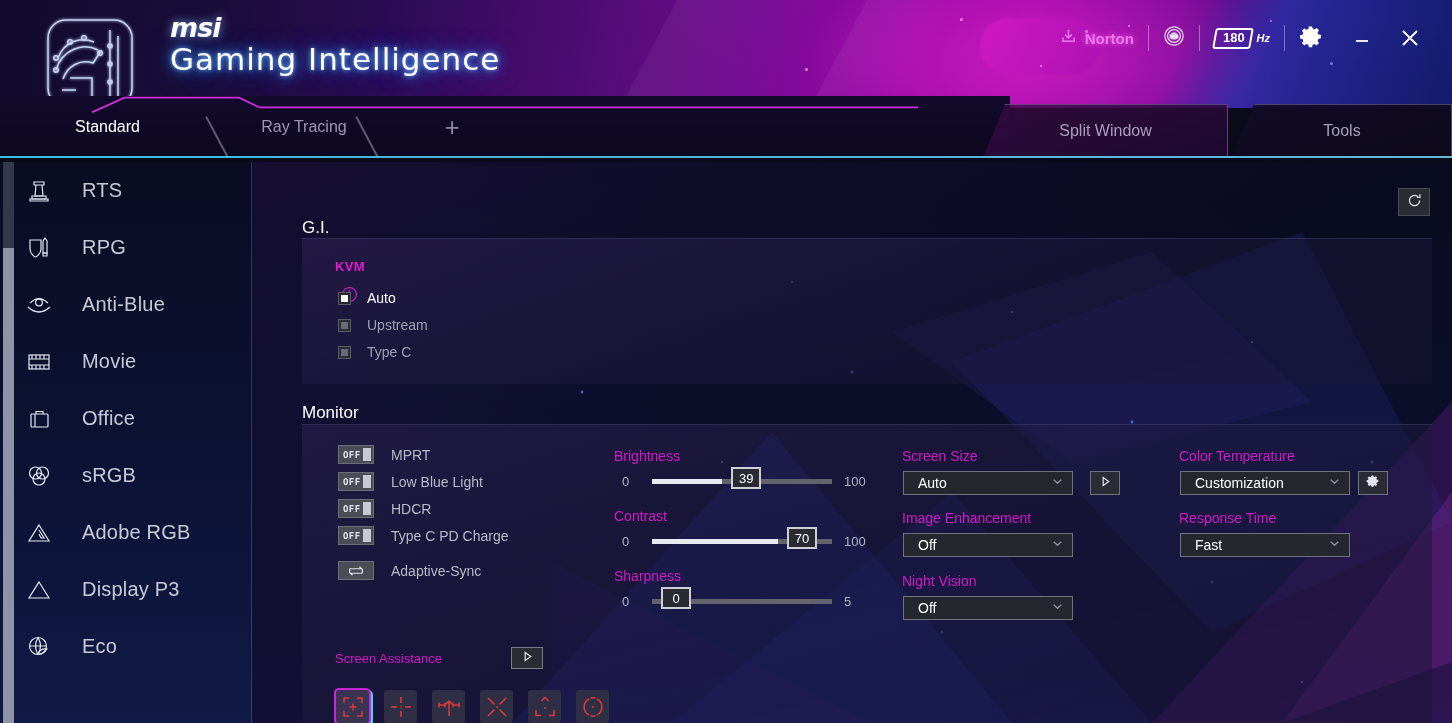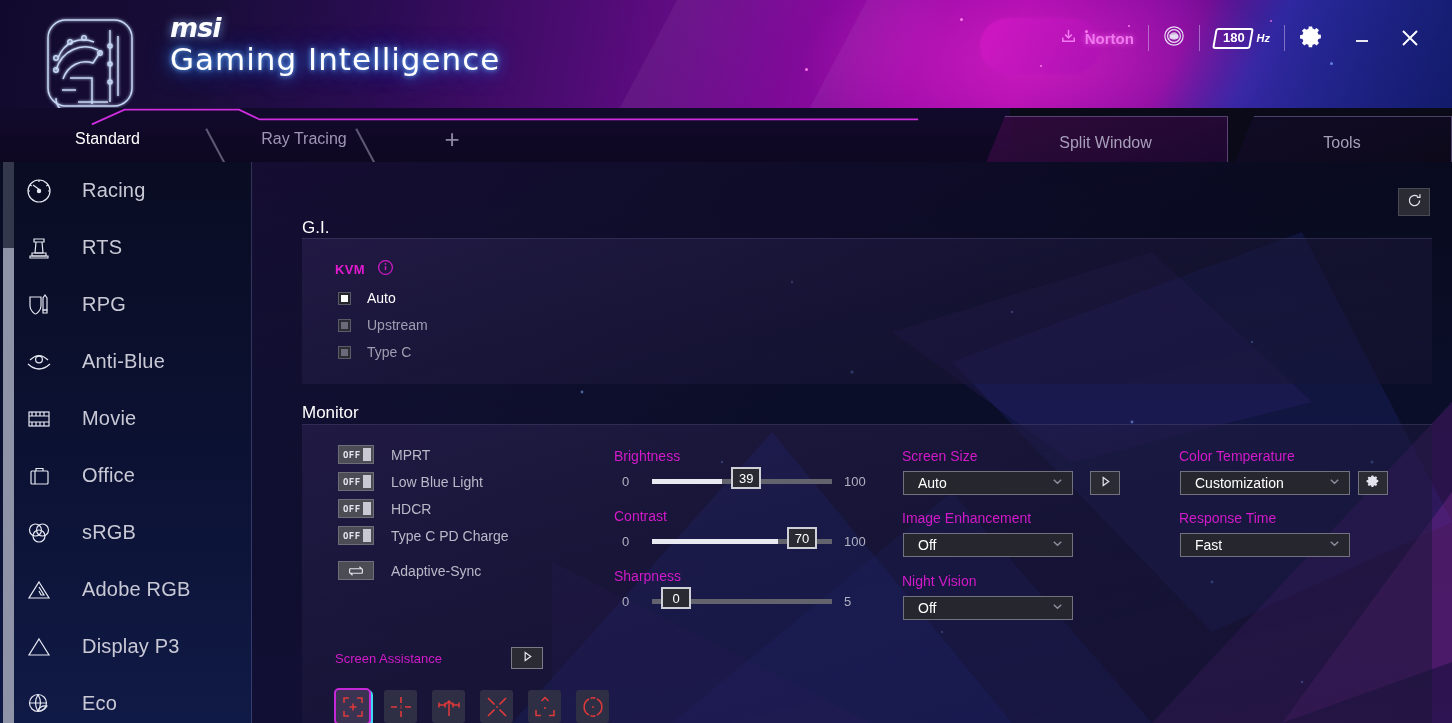--- a/index.html
+++ b/index.html
@@ -68,21 +68,21 @@
   }
   .hz-box {
     border: 2px solid #fff; border-radius: 3px; padding: 1px 5px 2px 7px;
     transform: skewX(-10deg); font-size: 13px; line-height: 1.05;
   }
   .hz-box span { display: inline-block; transform: skewX(10deg); }
   .hz-unit { font-size: 11px; font-style: italic; font-weight: 700; margin-left: 3px; }
   .win-btn { width: 48px; height: 42px; display: flex; align-items: center; justify-content: center; cursor: pointer; }
 
   
-  .tabstrip { position: absolute; left: 0; top: 108px; width: 1452px; height: 62px; }
+  .tabstrip { position: absolute; left: 0; top: 96px; width: 1452px; height: 62px; }
   .tab-left-bg {
     position: absolute; left: 0; top: 0; width: 1010px; height: 62px;
     background: linear-gradient(180deg, #120a2b 0%, #0d0720 100%);
   }
   .neon-edge {
     position: absolute; left: 0; top: 0; width: 1010px; height: 18px;
     pointer-events: none;
   }
   .tab-item {
     position: absolute; top: 0; height: 62px;
@@ -157,21 +157,21 @@
   }
 
   .sec-title { position: absolute; color: #ffffff; font-size: 17px; }
   .panel {
     position: absolute;
     background: linear-gradient(165deg, rgba(42,32,78,.62) 0%, rgba(28,24,60,.55) 50%, rgba(24,20,52,.5) 100%);
     border-top: 1px solid rgba(140,130,190,.22);
   }
 
   
-  .kvm-head { position: absolute; left: 33px; top: 20px; display: flex; align-items: center; gap: 12px; }
+  .kvm-head { position: absolute; left: 33px; top: 20px; display: flex; align-items: center; gap: 12px; flex-direction: column; }
   .kvm-label { color: #e31ad0; font-size: 13px; font-weight: 700; letter-spacing: .3px; }
   .kvm-row { position: absolute; left: 36px; display: flex; align-items: center; gap: 16px; cursor: pointer; }
   .chk { width: 13px; height: 13px; background: #2c2c35; border: 1px solid #5b5b68; display: flex; align-items: center; justify-content: center; }
   .chk i { width: 7px; height: 7px; background: #6a6a78; display: block; }
   .chk.on { background: #25252e; }
   .chk.on i { background: #ffffff; }
   .kvm-text { color: #9e9eb2; font-size: 14px; }
   .kvm-text.on { color: #ffffff; }
 
   
@@ -362,31 +362,20 @@
       <div class="rtab-shape"></div>
       <span>Tools</span>
     </div>
     <div class="cyan-underline"></div>
   </div>
 
   <div class="sidebar">
     <div class="sb-scroll-track"></div>
     <div class="sb-scroll-thumb"></div>
 
-    <div class="sb-item">
-      <span class="sb-icon">
-        <svg width="30" height="30" viewBox="0 0 30 30" fill="none" stroke="#e6e8f2" stroke-width="1.2">
-          <circle cx="15" cy="15" r="11"></circle>
-            <path d="M9 9 L16 14"></path>
-            <circle cx="15" cy="15" r="1.6" fill="#e6e8f2"></circle>
-          <path d="M15 4 v2 M24 9 l-1.7 1 M6 9 l1.7 1 M26 15 h-2 M4 15 h2"></path>
-        </svg>
-      </span>
-      <span class="sb-label">Racing</span>
-    </div>
 
     <div class="sb-item">
       <span class="sb-icon">
         <svg width="30" height="30" viewBox="0 0 30 30" fill="none" stroke="#e6e8f2" stroke-width="1.2">
           <path d="M10 6 h10 v3 h-10 z"></path>
             <path d="M12 9 l-1 11 h8 l-1 -11"></path>
           <path d="M8 20 h14 v3 h-14 z"></path>
             <path d="M6 23 h18 v2 h-18 z"></path>
         </svg>
       </span>

